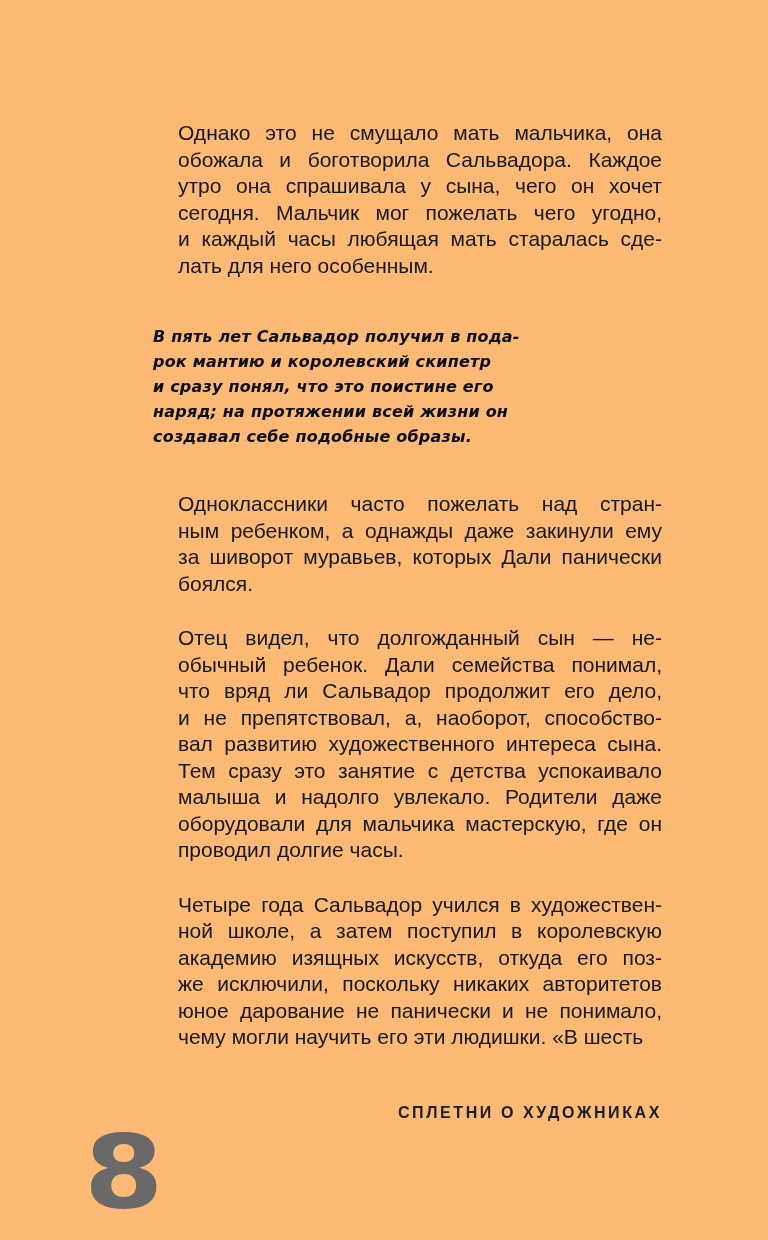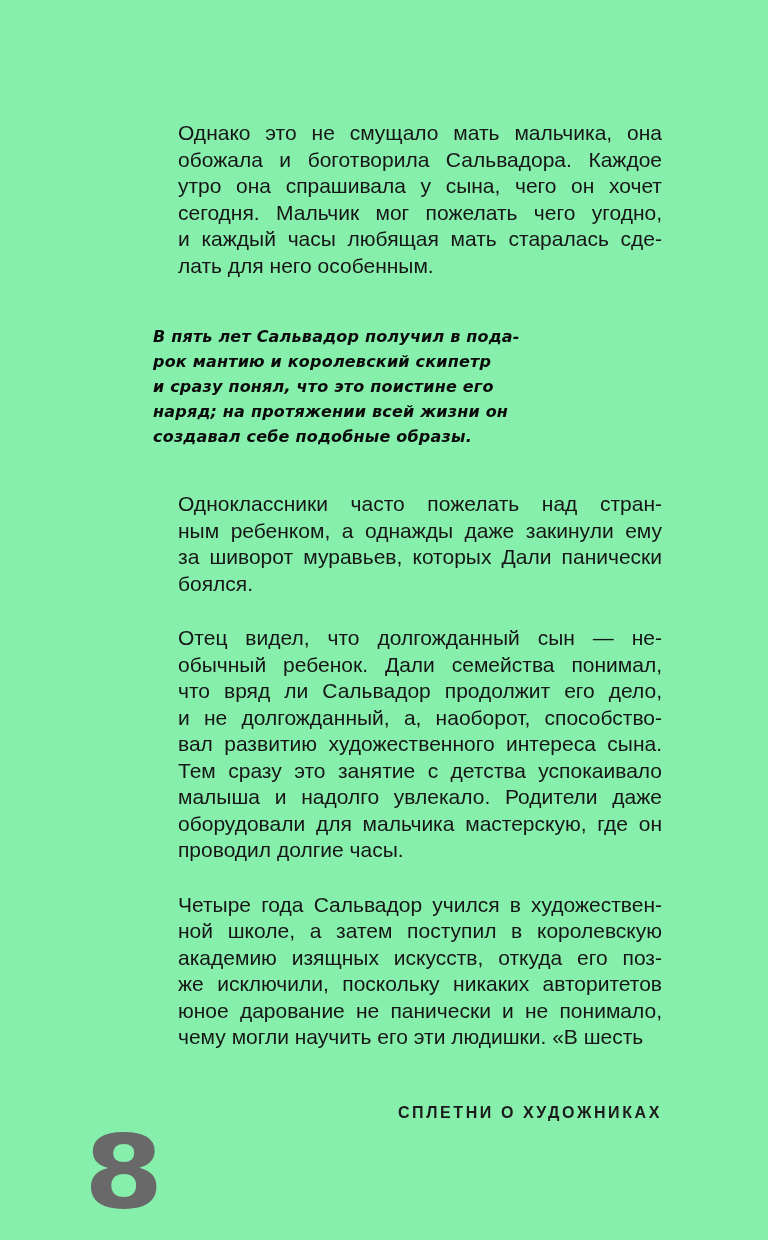--- a/index.html
+++ b/index.html
@@ -10,21 +10,21 @@
     width: 768px;
     height: 1240px;
     background: #ffffff;
     position: relative;
     overflow: hidden;
     font-family: "Liberation Sans", sans-serif;
   }
   .page {
     position: absolute;
     inset: 0;
-    background: #86efac;
+    background: #fdba74;
   }
   .content {
     position: absolute;
     left: 178px;
     top: 120px;
     width: 484px;
   }
   .para {
     margin: 0 0 28px 0;
     font-size: 21px;
@@ -104,21 +104,21 @@
         <div class="line">Одноклассники часто пожелать над стран-</div>
         <div class="line">ным ребенком, а однажды даже закинули ему</div>
         <div class="line">за шиворот муравьев, которых Дали панически</div>
         <div class="line line-last">боялся.</div>
       </div>
 
     <div class="para">
         <div class="line">Отец видел, что долгожданный сын — не-</div>
         <div class="line">обычный ребенок. Дали семейства понимал,</div>
         <div class="line">что вряд ли Сальвадор продолжит его дело,</div>
-        <div class="line">и не долгожданный, а, наоборот, способство-</div>
+        <div class="line">и не препятствовал, а, наоборот, способство-</div>
         <div class="line">вал развитию художественного интереса сына.</div>
         <div class="line">Тем сразу это занятие с детства успокаивало</div>
         <div class="line">малыша и надолго увлекало. Родители даже</div>
         <div class="line">оборудовали для мальчика мастерскую, где он</div>
         <div class="line line-last">проводил долгие часы.</div>
       </div>
 
     <div class="para">
         <div class="line">Четыре года Сальвадор учился в художествен-</div>
         <div class="line">ной школе, а затем поступил в королевскую</div>

